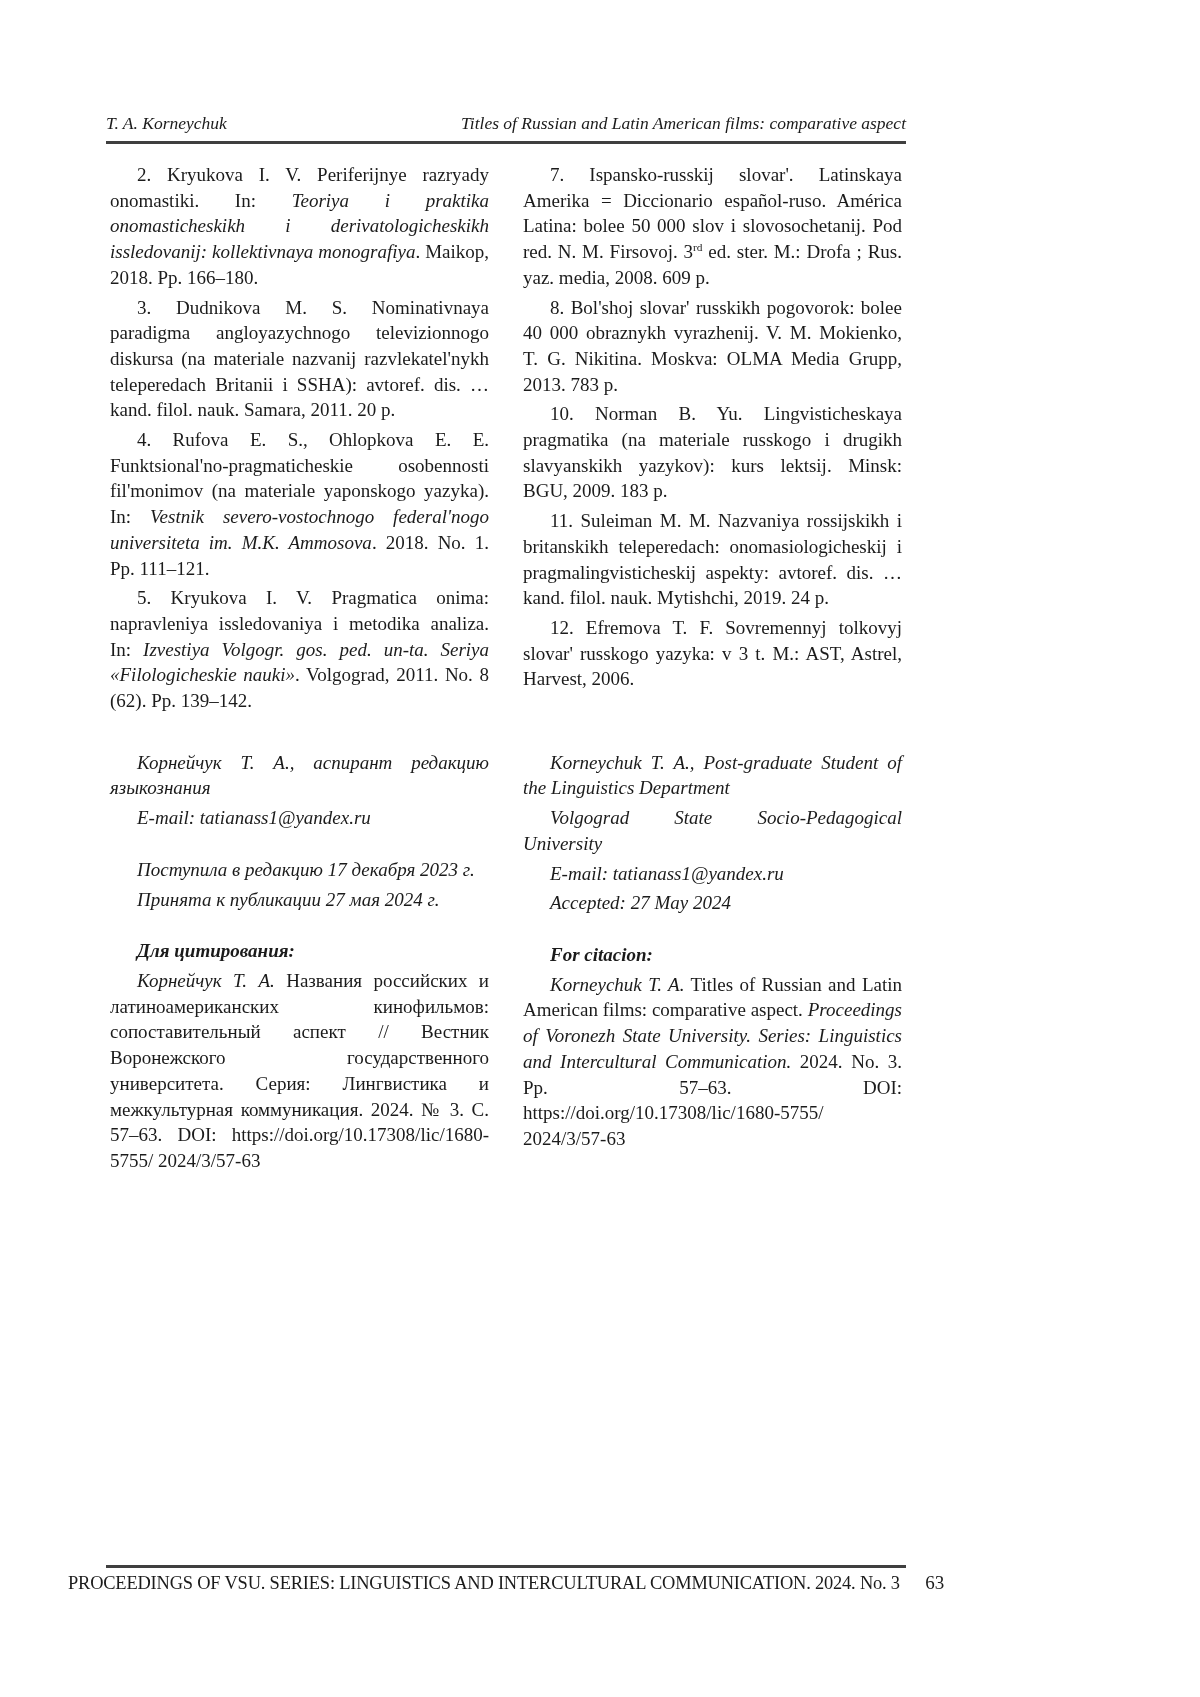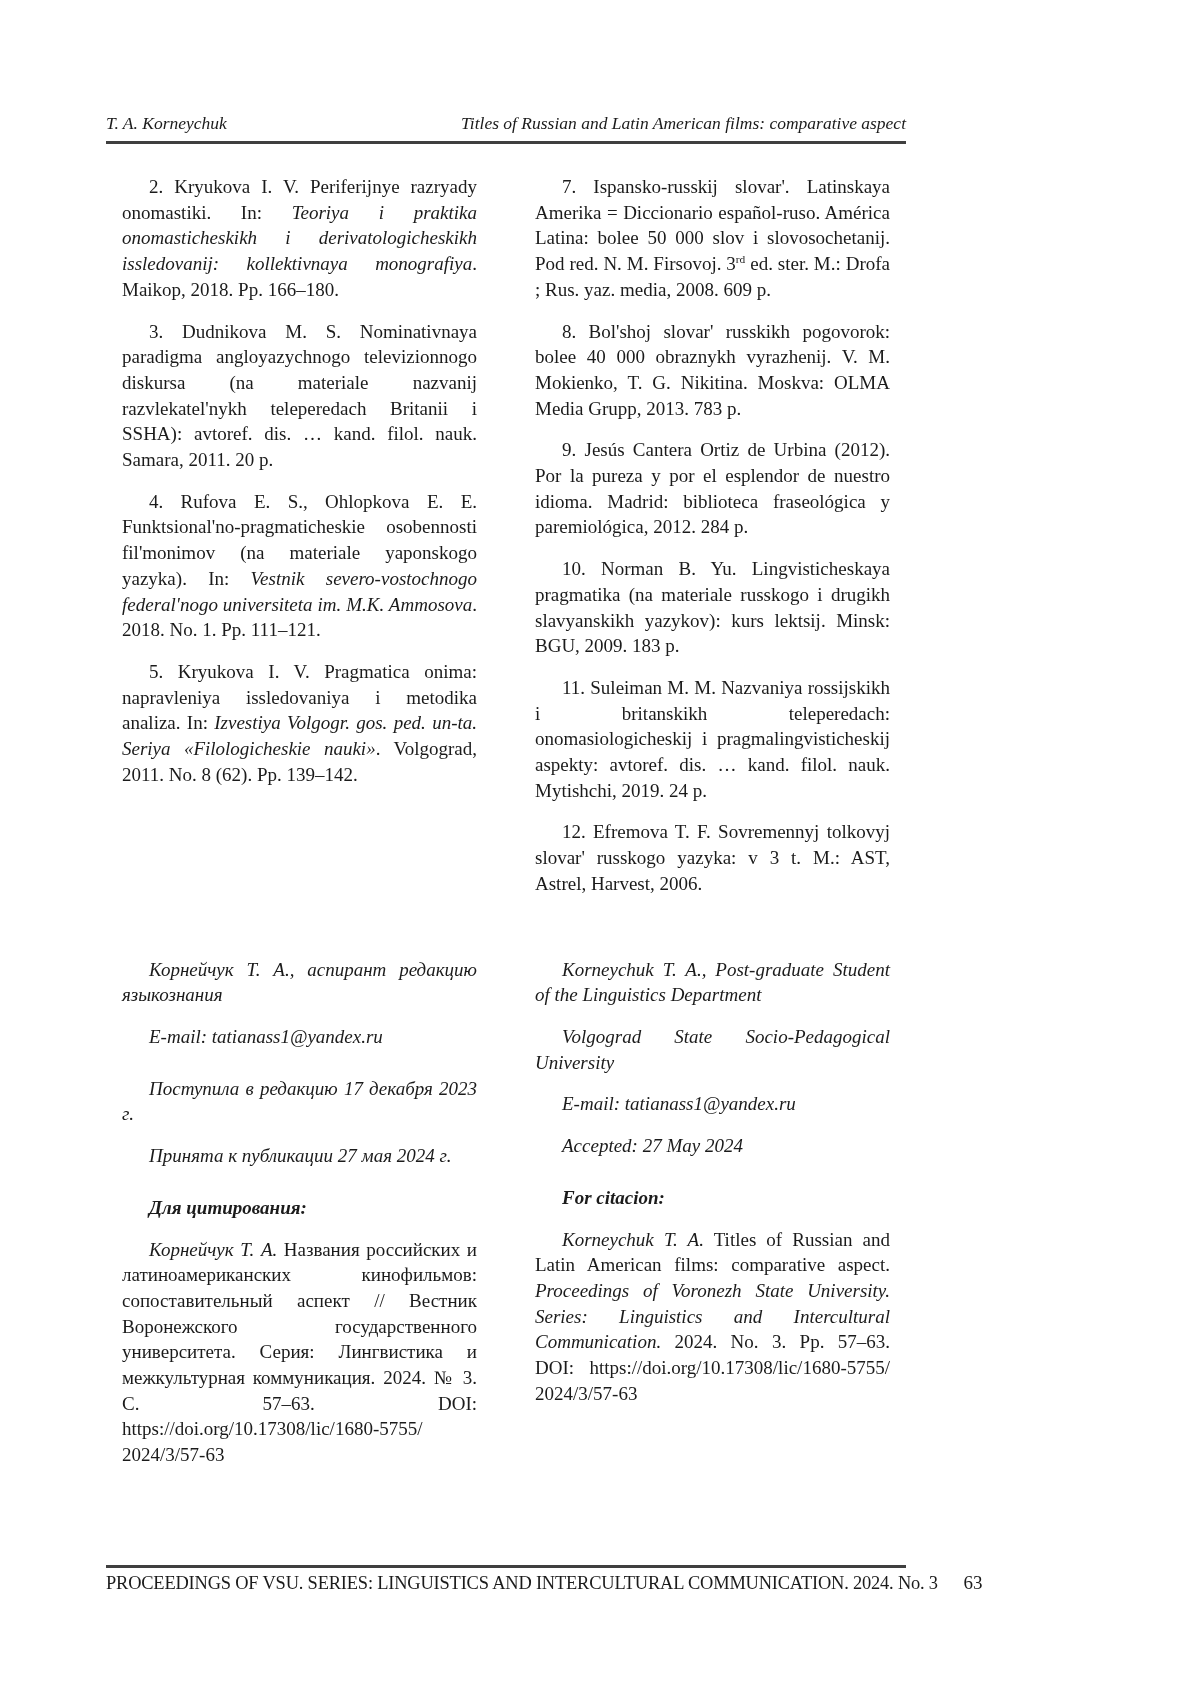--- a/index.html
+++ b/index.html
@@ -31,21 +31,21 @@
 
   
   .refs, .meta {
     display: flex;
     gap: 26px;
   }
   .refs { margin-top: 14px; }
   .meta { margin-top: 28px; }
   .col { width: 481px; }
 
-  p { margin: 16px; }
+  p { margin: 4px; }
   .ref, .ind {
     font-size: 19px;
     line-height: 25.7px;
     text-align: justify;
     text-indent: 27px;
   }
   .ind { text-align: justify; }
   .it { font-style: italic; }
   .bd { font-weight: bold; }
   span.it { font-style: italic; }
@@ -58,21 +58,21 @@
   .footer {
     position: absolute;
     left: 106px;
     right: 106px;
     top: 1565px;
   }
   .foot-rule { height: 2.5px; background: #3f3f3f; }
   .foot-row {
     margin-top: 3px;
     display: flex;
-    justify-content: space-between;
+    justify-content: center;
     align-items: baseline;
     font-size: 19px;
     line-height: 24px;
     white-space: nowrap;
   }
   .journal {
     display: inline-block;
     transform: scaleX(0.97);
     transform-origin: left center;
     letter-spacing: -0.2px;
@@ -93,21 +93,20 @@
     <div class="refs">
       <div class="col">
         <p class="ref"><span>2. Kryukova I. V. Periferijnye razryady onomastiki. In: </span><span class="it">Teoriya i praktika onomasticheskikh i derivatologicheskikh issledovanij: kollektivnaya monografiya</span><span>. Maikop, 2018. Pp. 166–180.</span></p>
         <p class="ref"><span>3. Dudnikova M. S. Nominativnaya paradigma angloyazychnogo televizionnogo diskursa (na materiale nazvanij razvlekatel'nykh teleperedach Britanii i SSHA): avtoref. dis. … kand. filol. nauk. Samara, 2011. 20 p.</span></p>
         <p class="ref"><span>4. Rufova E. S., Ohlopkova E. E. Funktsional'no-pragmaticheskie osobennosti fil'monimov (na materiale yaponskogo yazyka). In: </span><span class="it">Vestnik severo-vostochnogo federal'nogo universiteta im. M.K. Ammosova</span><span>. 2018. No. 1. Pp. 111–121.</span></p>
         <p class="ref"><span>5. Kryukova I. V. Pragmatica onima: napravleniya issledovaniya i metodika analiza. In: </span><span class="it">Izvestiya Volgogr. gos. ped. un-ta. Seriya «Filologicheskie nauki»</span><span>. Volgograd, 2011. No. 8 (62). Pp. 139–142.</span></p>
       </div>
       <div class="col">
         <p class="ref"><span>7. Ispansko-russkij slovar'. Latinskaya Amerika = Diccionario español-ruso. América Latina: bolee 50 000 slov i slovosochetanij. Pod red. N. M. Firsovoj. 3</span><sup>rd</sup><span> ed. ster. M.: Drofa ; Rus. yaz. media, 2008. 609 p.</span></p>
         <p class="ref"><span>8. Bol'shoj slovar' russkikh pogovorok: bolee 40 000 obraznykh vyrazhenij. V. M. Mokienko, T. G. Nikitina. Moskva: OLMA Media Grupp, 2013. 783 p.</span></p>
-        <p class="ref"><span>9. Jesús Cantera Ortiz de Urbina (2012). Por la pureza y por el esplendor de nuestro idioma. Madrid: biblioteca fraseológica y paremiológica, 2012. 284 p.</span></p>
         <p class="ref"><span>10. Norman B. Yu. Lingvisticheskaya pragmatika (na materiale russkogo i drugikh slavyanskikh yazykov): kurs lektsij. Minsk: BGU, 2009. 183 p.</span></p>
         <p class="ref"><span>11. Suleiman M. M. Nazvaniya rossijskikh i britanskikh teleperedach: onomasiologicheskij i pragmalingvisticheskij aspekty: avtoref. dis. … kand. filol. nauk. Mytishchi, 2019. 24 p.</span></p>
         <p class="ref"><span>12. Efremova T. F. Sovremennyj tolkovyj slovar' russkogo yazyka: v 3 t. M.: AST, Astrel, Harvest, 2006.</span></p>
       </div>
     </div>
 
     <div class="meta">
       <div class="col">
         <p class="ind it">Корнейчук Т. А., аспирант редакцию языкознания</p>
         <p class="ind it">E-mail: tatianass1@yandex.ru</p>

